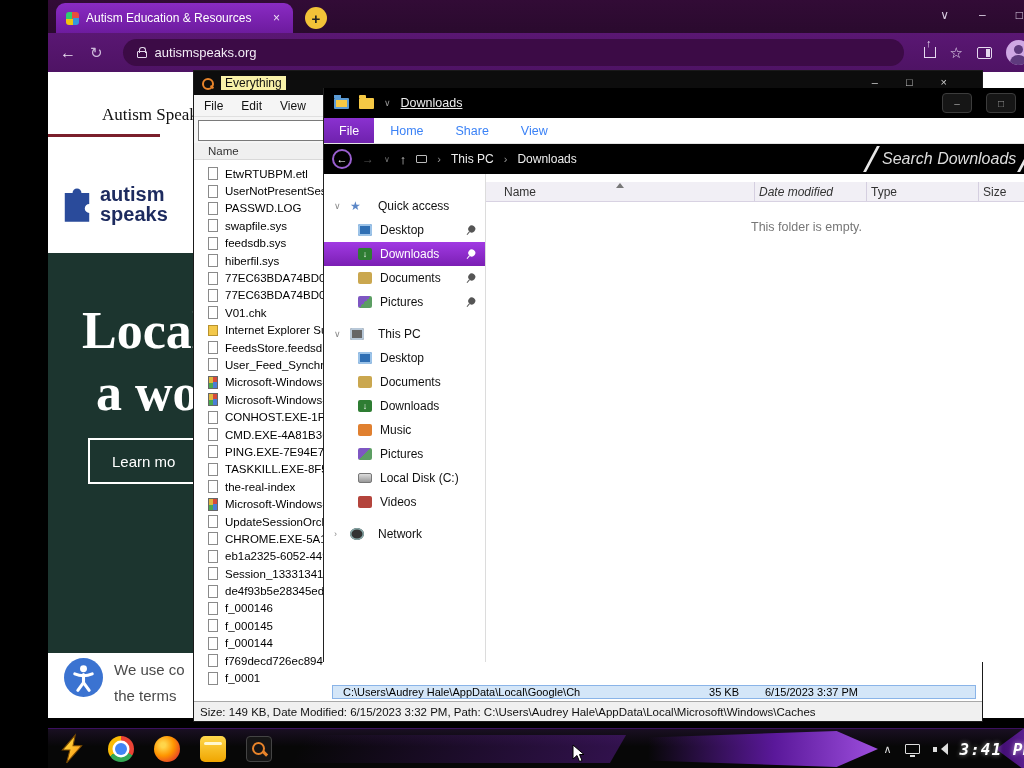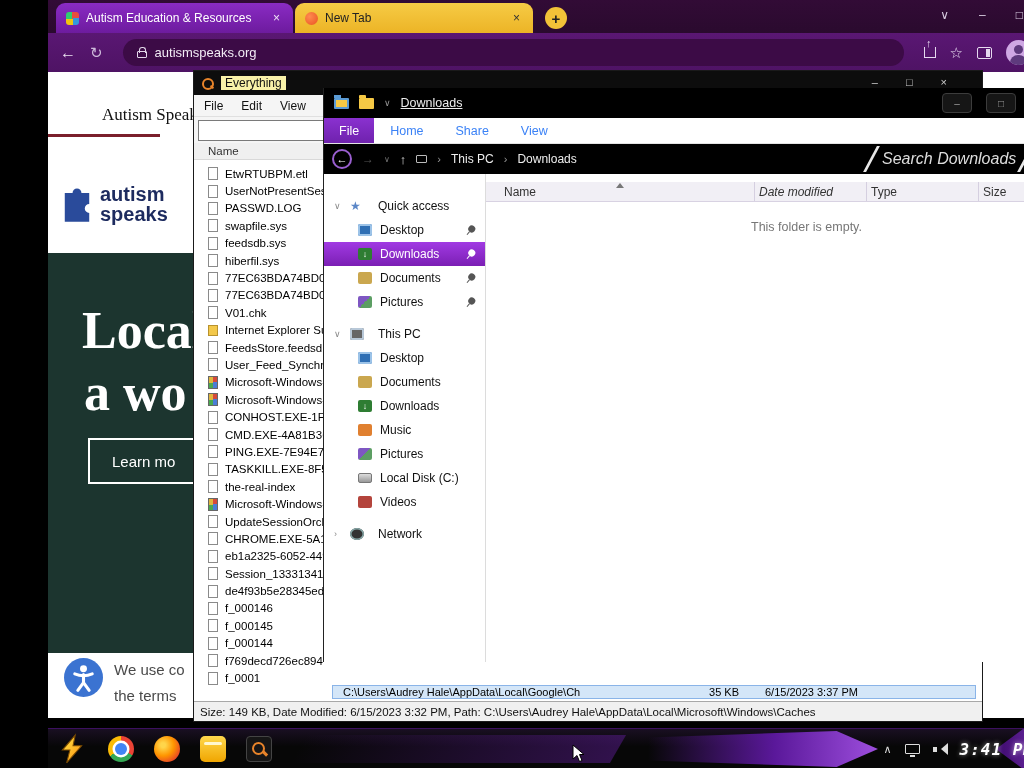--- a/index.html
+++ b/index.html
@@ -47,21 +47,21 @@
   .dots{color:#e6d9f0;font-size:15px;}
 
   
   .page{position:absolute;left:0;top:72px;width:1024px;height:646px;background:#fff;overflow:hidden;}
   .site-header{position:absolute;left:54px;top:33px;font-family:"Liberation Serif",serif;font-size:17px;color:#111;}
   .nav-underline{position:absolute;left:0;top:62px;width:112px;height:3px;background:#7a1f2b;}
   .logo{position:absolute;left:12px;top:112px;display:flex;gap:6px;align-items:center;}
   .logo-text{font-size:20px;font-weight:bold;color:#1d2b5f;line-height:20px;}
   .hero{position:absolute;left:0;top:181px;width:272px;height:400px;background:#1c352f;color:#fff;}
   .hero .h1{position:absolute;left:34px;top:48px;font-family:"Liberation Serif",serif;font-size:52px;font-weight:bold;}
-  .hero .h2{position:absolute;left:36px;top:110px;font-family:"Liberation Serif",serif;font-size:52px;font-weight:bold;}
+  .hero .h2{position:absolute;left:48px;top:110px;font-family:"Liberation Serif",serif;font-size:52px;font-weight:bold;}
   .cta{position:absolute;left:40px;top:185px;width:160px;height:46px;border:2px solid #fff;
     color:#fff;font-size:15px;display:flex;align-items:center;padding-left:22px;background:transparent;}
   .cookiebar{position:absolute;left:0;top:581px;width:290px;height:65px;background:#fff;}
   .access-btn{position:absolute;left:16px;top:5px;width:39px;height:39px;}
   .cookie-t1{position:absolute;left:66px;top:8px;font-size:15px;color:#4a4a4a;}
   .cookie-t2{position:absolute;left:66px;top:34px;font-size:15px;color:#4a4a4a;}
   .black-corner{position:absolute;left:930px;top:70px;width:94px;height:22px;background:#000;}
 
   
   .ev-win{position:absolute;left:145px;top:70px;width:790px;height:652px;background:#fff;
@@ -195,25 +195,20 @@
 <body>
 
 <div id="screen">
 
   <div class="tabbar">
     <div class="tab t1">
       <span class="fav1"></span>
       <span class="title">Autism Education &amp; Resources</span>
       <span class="tclose"></span>
     </div>
-    <div class="tab t2">
-      <span class="fav2"></span>
-      <span class="title">New Tab</span>
-      <span class="tclose"></span>
-    </div>
     <div class="newtab-btn">+</div>
     <div class="tab-controls">
       <span class="g-chev"></span>
       <span class="g-min"></span>
       <span class="g-max"></span>
       <span class="g-close"></span>
     </div>
   </div>
 
   <div class="addrbar">

